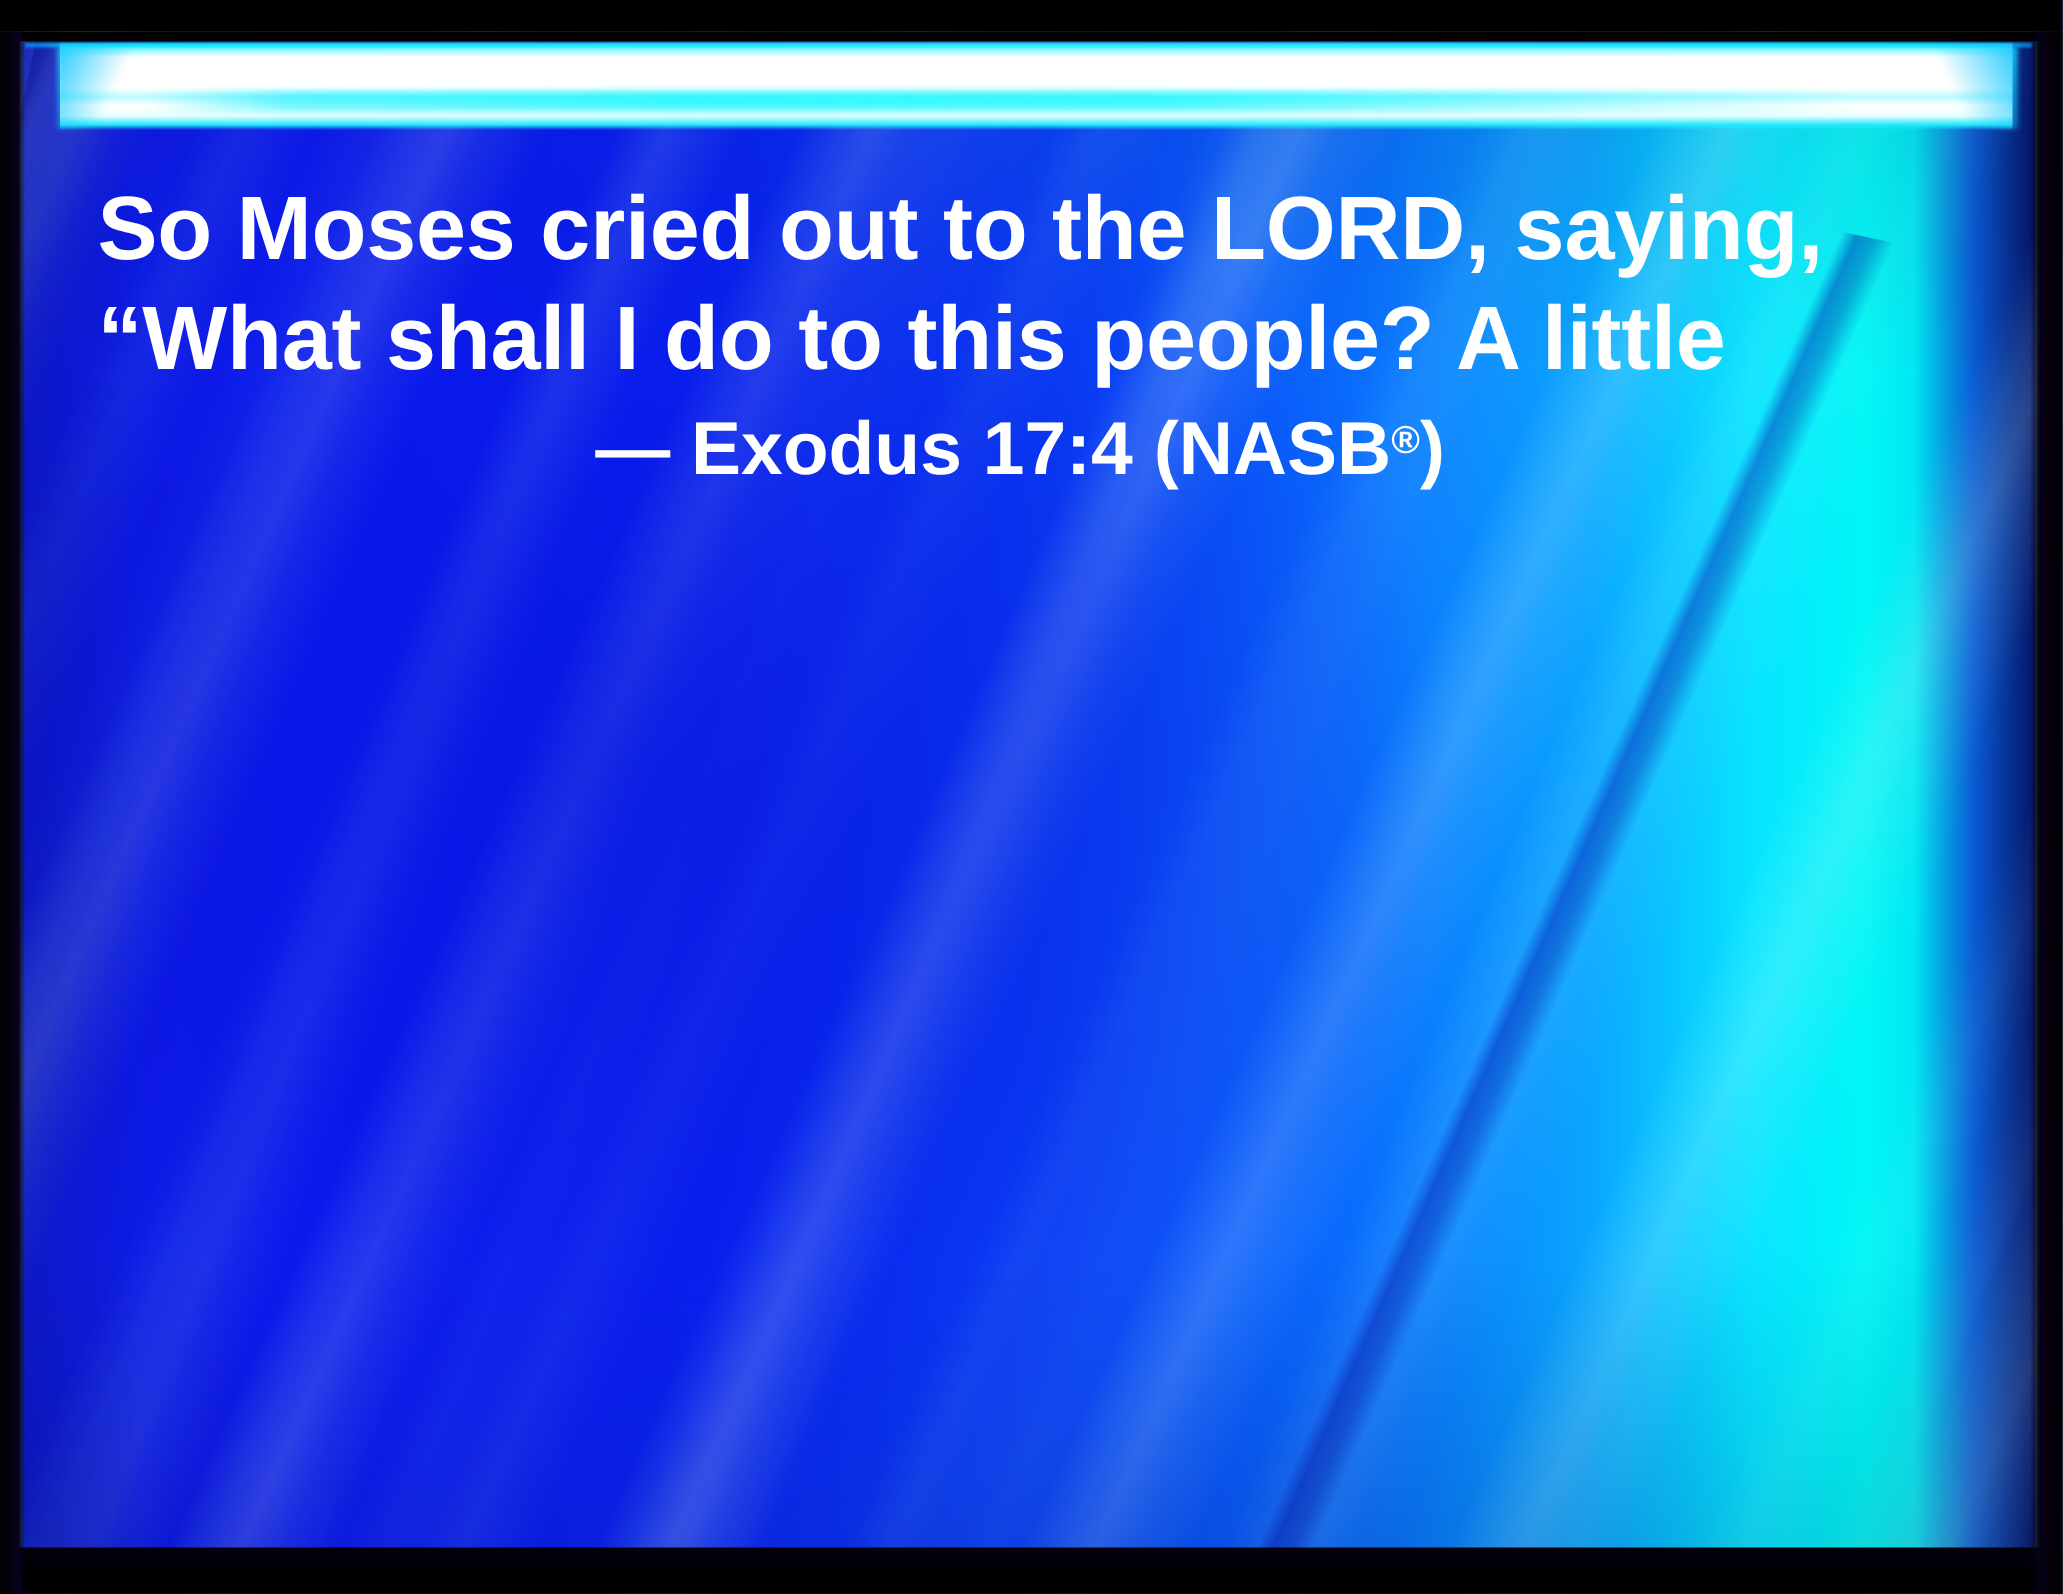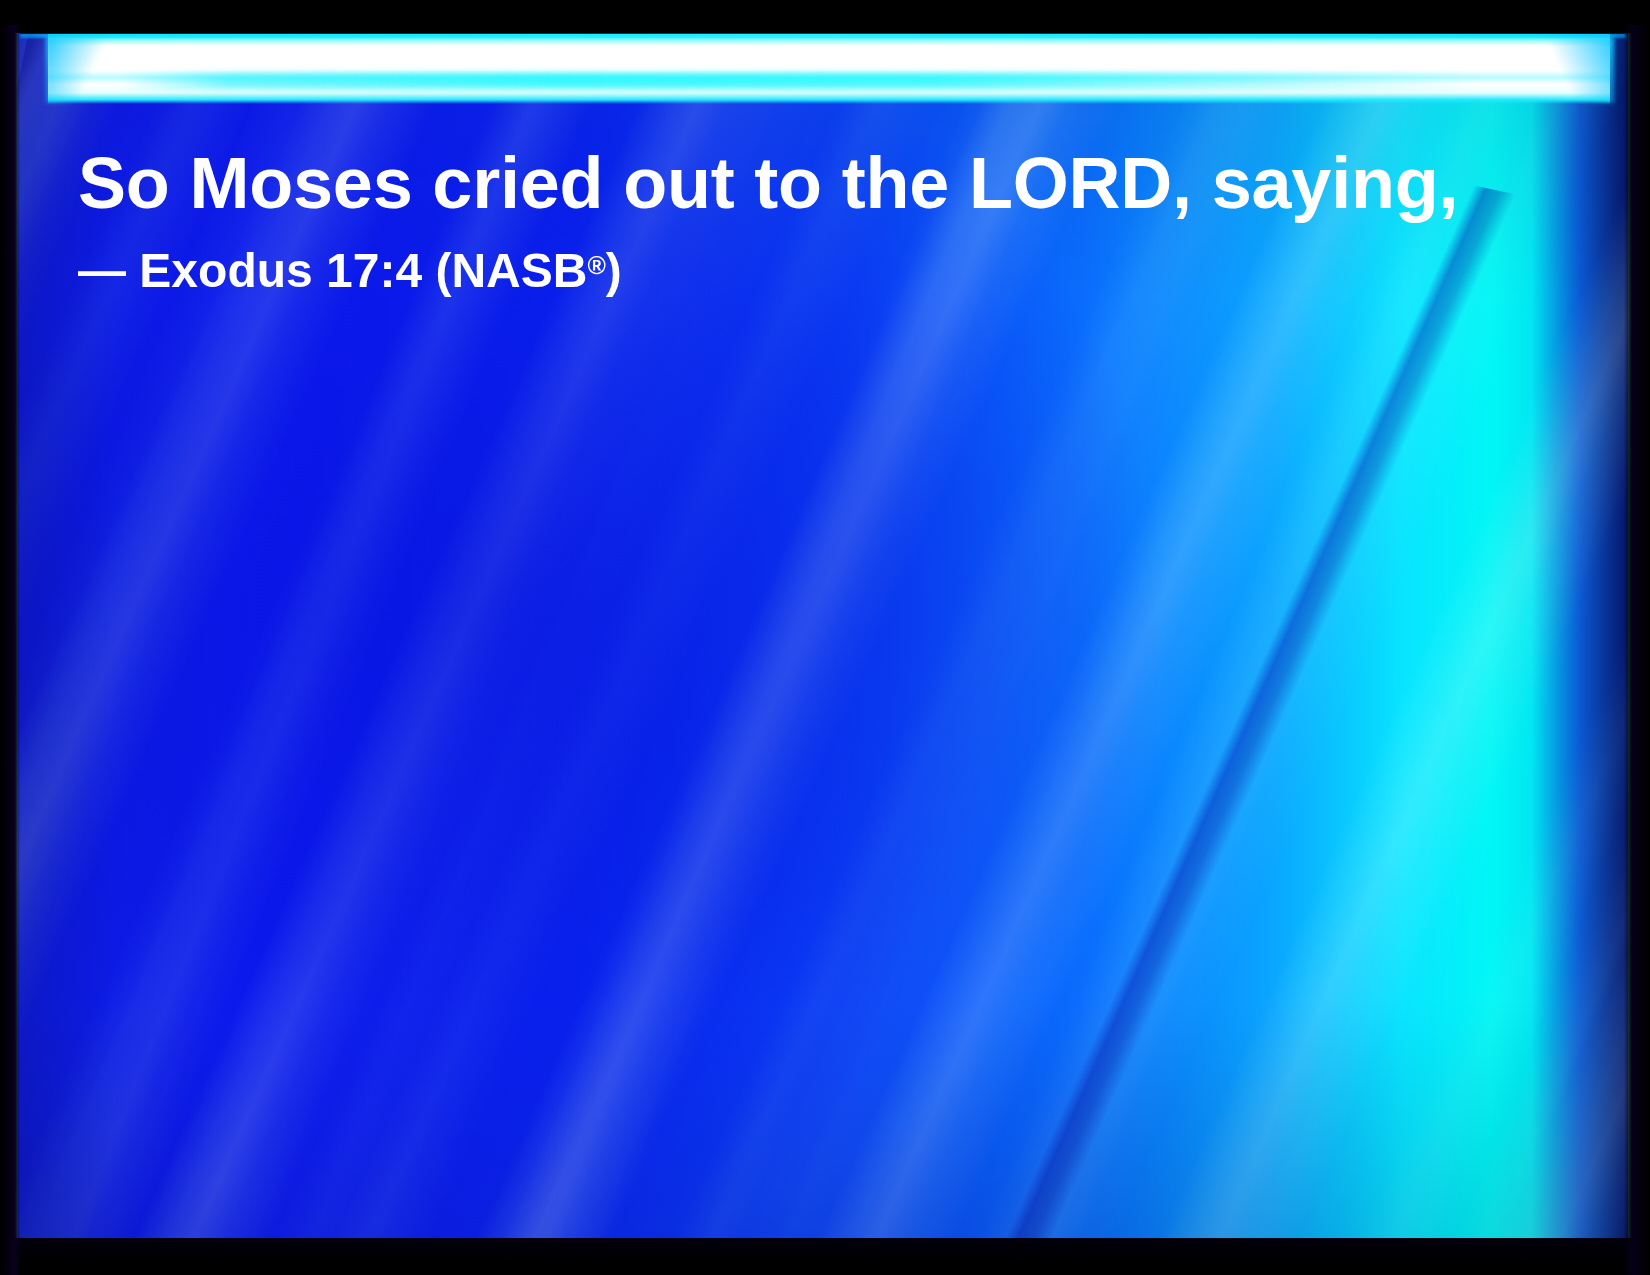--- a/index.html
+++ b/index.html
@@ -230,24 +230,24 @@
     font-weight: bold;
     font-size: 72px;
     line-height: 88px;
     color: #ffffff;
     letter-spacing: -0.2px;
     white-space: nowrap;
   }
   .attribution {
     font-family: "Liberation Sans", "DejaVu Sans", sans-serif;
     font-weight: bold;
-    font-size: 48px;
+    font-size: 60px;
     line-height: 88px;
     color: #ffffff;
-    text-align: left;
+    text-align: center;
     white-space: nowrap;
     padding-right: 4px;
   }
   .reg-mark {
     font-size: 0.52em;
     vertical-align: 0.52em;
     font-weight: bold;
     line-height: 1;
   }
 </style>
@@ -266,20 +266,21 @@
 
   <div class="top-glow"></div>
   <div class="top-glow-inner"></div>
   <div class="top-glow-capleft"></div>
   <div class="top-glow-capright"></div>
   <div class="top-line-cyan"></div>
   <div class="top-line-violet"></div>
 
   <div id="verse-block">
     <div class="verse-line">So Moses cried out to the LORD, saying,</div>
+    <div class="verse-line">“What shall I do to this people? A little</div>
     <div class="attribution"><span>—</span><span>&nbsp;</span><span>Exodus 17:4</span><span>&nbsp;</span><span>(</span><span>NASB</span><span class="reg-mark">®</span><span>)</span></div>
   </div>
 
   <div class="frame-border frame-top"></div>
   <div class="frame-border frame-bottom"></div>
   <div class="frame-border frame-left"></div>
   <div class="frame-border frame-right"></div>
 
 </div>
 

